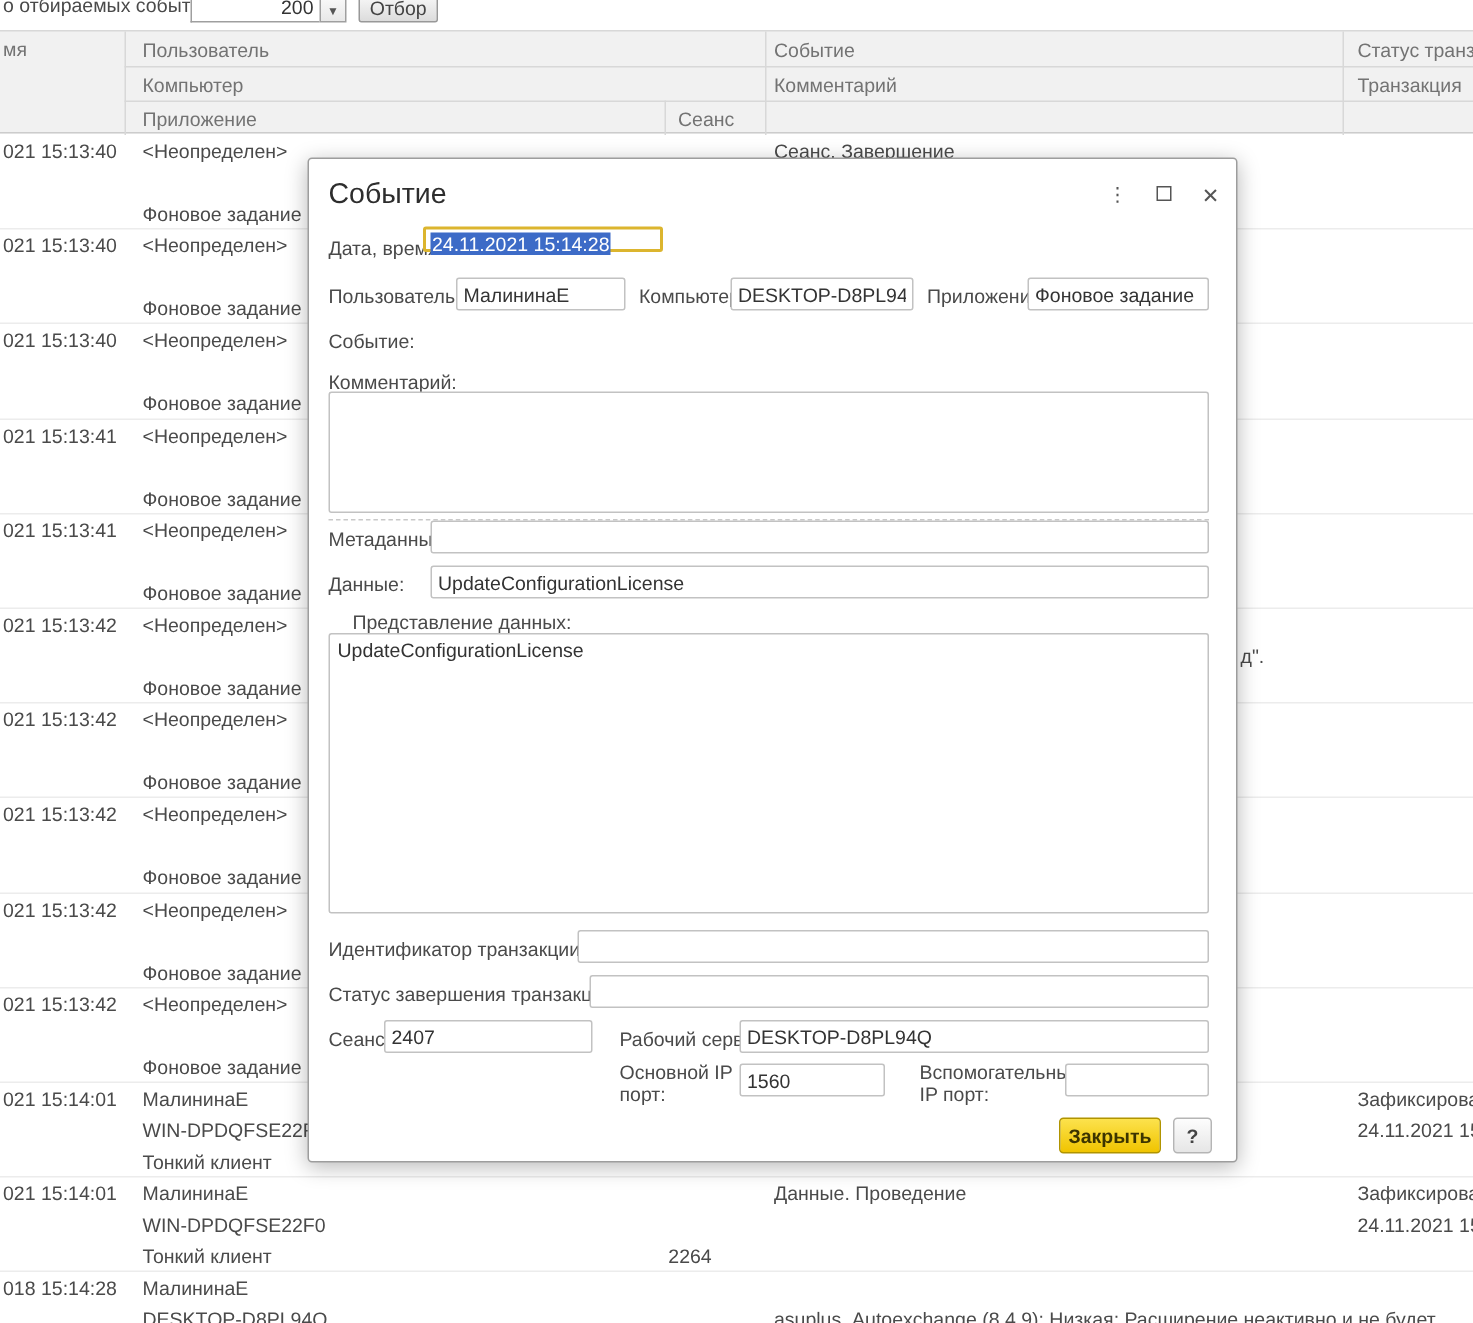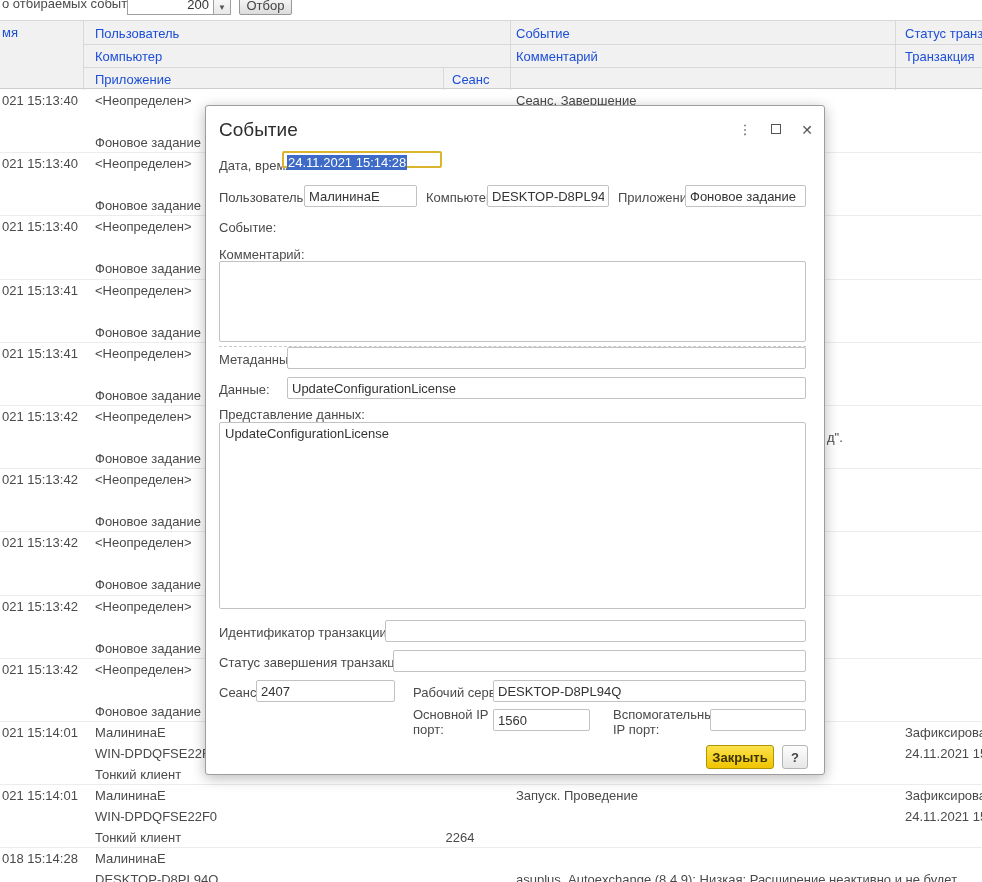--- a/index.html
+++ b/index.html
@@ -17,21 +17,21 @@
     padding:0 4px; font:13px "Liberation Sans",sans-serif; color:#333; }
   .tb-spin { position:absolute; left:213px; top:-6px; width:18px; height:21px;
     border:1px solid #9f9f9f; background:linear-gradient(#fdfdfd,#e8e8e8);
     font-size:8px; color:#555; text-align:center; line-height:26px; cursor:pointer; }
   .tb-btn { position:absolute; left:239px; top:-5px; width:53px; height:20px;
     border:1px solid #989898; border-radius:2px; background:linear-gradient(#fafafa,#dcdcdc);
     font:13px "Liberation Sans",sans-serif; color:#444; cursor:pointer; }
   
   .hdr { position:absolute; top:20px; left:0; width:982px; height:69px;
     background:#f1f1f1; border-top:1px solid #d8d8d8; border-bottom:1px solid #cccccc; }
-  .hdr .cell { position:absolute; white-space:nowrap; color:#1d4ed8; }
+  .hdr .cell { position:absolute; white-space:nowrap; color:#737373; }
   .vl { position:absolute; width:1px; background:#d8d8d8; }
   .hl { position:absolute; height:1px; background:#d8d8d8; left:83px; right:0; }
   
   .rows { position:absolute; top:90px; left:0; width:982px; bottom:0; overflow:hidden; }
   .row { position:relative; height:63.2px; border-bottom:1px solid #ececec; }
   .row span { position:absolute; white-space:nowrap; line-height:14px; }
   .l1 { top:4px; } .l2 { top:25px; } .l3 { top:46px; }
   .c-time { left:2px; } .c-user, .c-comp, .c-app { left:95px; }
   .c-sess { left:428px; width:64px; text-align:center; }
   .c-event, .c-comm { left:516px; }
@@ -227,21 +227,21 @@
       <span class="c-frag l2"></span>
       <span class="c-status l1">Зафиксирована</span>
       <span class="c-trans l2">24.11.2021 15:1</span>
     </div>
       <div class="row">
       <span class="c-time l1">021 15:14:01</span>
       <span class="c-user l1">МалининаЕ</span>
       <span class="c-comp l2">WIN-DPDQFSE22F0</span>
       <span class="c-app l3">Тонкий клиент</span>
       <span class="c-sess l3">2264</span>
-      <span class="c-event l1">Запуск. Проведение</span>
+      <span class="c-event l1">Данные. Проведение</span>
       <span class="c-comm l2"></span>
       <span class="c-frag l2"></span>
       <span class="c-status l1">Зафиксирована</span>
       <span class="c-trans l2">24.11.2021 15:1</span>
     </div>
       <div class="row">
       <span class="c-time l1">018 15:14:28</span>
       <span class="c-user l1">МалининаЕ</span>
       <span class="c-comp l2">DESKTOP-D8PL94Q</span>
       <span class="c-app l3"></span>
@@ -276,21 +276,21 @@
     <span class="lbl" style="left:13px; top:141px;">Комментарий:</span>
     <textarea class="ta" style="left: 13px; top: 155px; width: 587px; height: 81px;"></textarea>
     <div class="dashed" style="top:240px;"></div>
 
     <span class="lbl" style="left:13px; top:246px;">Метаданные:</span>
     <input class="fld" style="left: 81px; top: 241px; width: 519px;" value="">
 
     <span class="lbl" style="left:13px; top:276px;">Данные:</span>
     <input class="fld" style="left: 81px; top: 271px; width: 519px;" value="UpdateConfigurationLicense">
 
-    <span class="lbl" style="left:13px; top:301px;">Представление данных:</span>
+    <span class="lbl" style="left:29px; top:301px;">Представление данных:</span>
     <textarea class="ta" style="left: 13px; top: 316px; width: 587px; height: 187px;">UpdateConfigurationLicense</textarea>
 
     <span class="lbl" style="left:13px; top:519px;">Идентификатор транзакции:</span>
     <input class="fld" style="left: 179px; top: 514px; width: 421px;" value="">
 
     <span class="lbl" style="left:13px; top:549px;">Статус завершения транзакции:</span>
     <input class="fld" style="left: 187px; top: 544px; width: 413px;" value="">
 
     <span class="lbl" style="left:13px; top:579px;">Сеанс:</span>
     <input class="fld" style="left: 50px; top: 574px; width: 139px;" value="2407">

